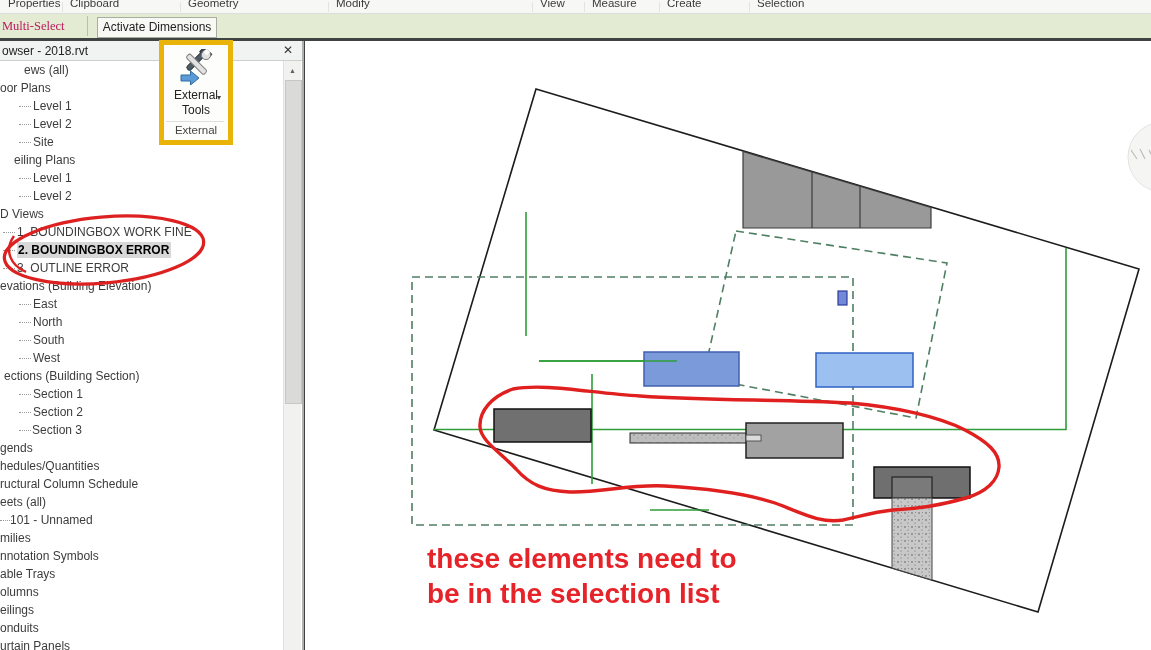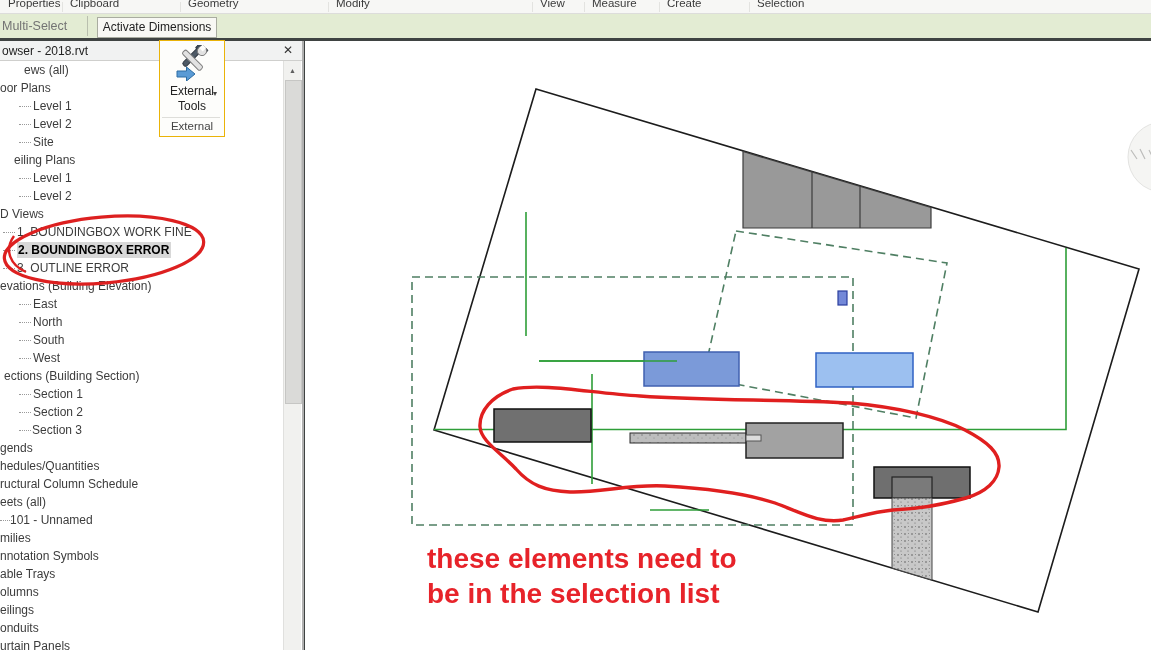--- a/index.html
+++ b/index.html
@@ -6,41 +6,41 @@
   body{
     width:1151px;height:650px;position:relative;overflow:hidden;
     font-family:"Liberation Sans","DejaVu Sans",sans-serif;
     background:#ffffff;
   }
   
   .ribbon-row1{position:absolute;left:0;top:0;width:1151px;height:13px;background:#f7f7f5;border-bottom:1px solid #dddddb;z-index:10;}
   .panel-label{position:absolute;top:-3px;font-size:11.5px;color:#3b3b3b;white-space:nowrap;}
   .panel-sep{position:absolute;top:2px;width:1px;height:10px;background:#e3e3e0;}
   .ribbon-row2{position:absolute;left:0;top:14px;width:1151px;height:24px;background:#e3ecd3;z-index:10;}
-  .contextual-tab{position:absolute;left:2px;top:5px;font-size:12.5px;color:#737373;}
+  .contextual-tab{position:absolute;left:2px;top:5px;font-size:12.5px;color:#be185d;font-family:Liberation Serif, serif;}
   .row2-sep{position:absolute;left:87px;top:2px;width:1px;height:20px;background:#b9bfae;}
   .activate-btn{position:absolute;left:97px;top:3px;width:118px;height:19px;background:#f8f8f4;border:1px solid #a9aca0;
     font-size:12px;color:#222;text-align:center;line-height:19px;}
   .ribbon-dark-strip{position:absolute;left:0;top:38px;width:1151px;height:3px;background:#3f4342;z-index:10;}
   
   .browser-panel{position:absolute;left:0;top:41px;width:302px;height:609px;background:#ffffff;border-right:2px solid #b0b0b0;z-index:10;}
   .browser-title{position:absolute;left:0;top:0;width:100%;height:19px;background:#f1f2f2;border-bottom:1px solid #cfcfcd;}
   .browser-title .title-text{position:absolute;left:2px;top:3px;font-size:12px;color:#222;white-space:nowrap;}
   .close-btn{position:absolute;left:280px;top:2px;width:16px;height:15px;font-size:12px;color:#333;text-align:center;line-height:15px;font-weight:bold;}
   .tree{position:absolute;left:0;top:20px;width:282px;height:589px;overflow:hidden;}
   .tree-row{position:relative;height:18px;line-height:18px;font-size:12px;color:#3c3c3c;white-space:nowrap;}
   .tree-row .lbl{position:relative;}
   .tree-row.selected .lbl{background:#d8d8d8;color:#000;font-weight:bold;padding:1px 2px 1px 1px;}
   .tree-row .dots{position:absolute;top:9px;height:0;border-top:1px dotted #9a9a9a;width:12px;}
   
   .scrollbar{position:absolute;left:283px;top:20px;width:17px;height:589px;background:#f1f1ef;border-left:1px solid #e0e0de;}
   .scroll-arrow{position:absolute;left:0;top:2px;width:17px;height:15px;font-size:7px;color:#5f5f5f;text-align:center;line-height:15px;}
   .scroll-thumb{position:absolute;left:1px;top:19px;width:15px;height:322px;background:#dadad8;border:1px solid #c6c6c4;}
   
-  .flyout{position:absolute;left:159px;top:40px;width:64px;height:95px;background:#fdfdfb;border:1px solid #eab308;z-index:30;}
+  .flyout{position:absolute;left:159px;top:40px;width:64px;height:95px;background:#fdfdfb;border:5px solid #eab308;z-index:30;}
   .flyout .icon-box{position:absolute;left:16px;top:4px;width:34px;height:36px;}
   .flyout .l1{position:absolute;left:0;top:43px;width:100%;text-align:center;font-size:12px;color:#222;}
   .flyout .l2{position:absolute;left:0;top:58px;width:100%;text-align:center;font-size:12px;color:#222;}
   .flyout .caret{position:absolute;left:53px;top:48px;font-size:8px;color:#444;}
   .flyout .sep{position:absolute;left:2px;top:76px;width:58px;height:1px;background:#dededa;}
   .flyout .panel-name{position:absolute;left:0;top:79px;width:100%;text-align:center;font-size:11.5px;color:#444;}
   
   .canvas{position:absolute;left:303px;top:41px;width:848px;height:609px;background:#ffffff;border-left:2px solid #3f4342;z-index:5;}
   .overlay-svg{position:absolute;left:0;top:0;width:1151px;height:650px;z-index:20;pointer-events:none;}
   .red-note{position:absolute;left:427px;top:541px;z-index:25;color:#e7232a;font-weight:bold;font-size:28px;line-height:35px;letter-spacing:0px;white-space:nowrap;}

